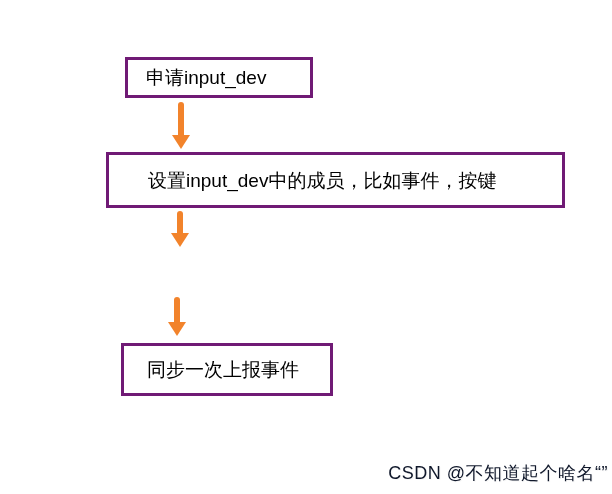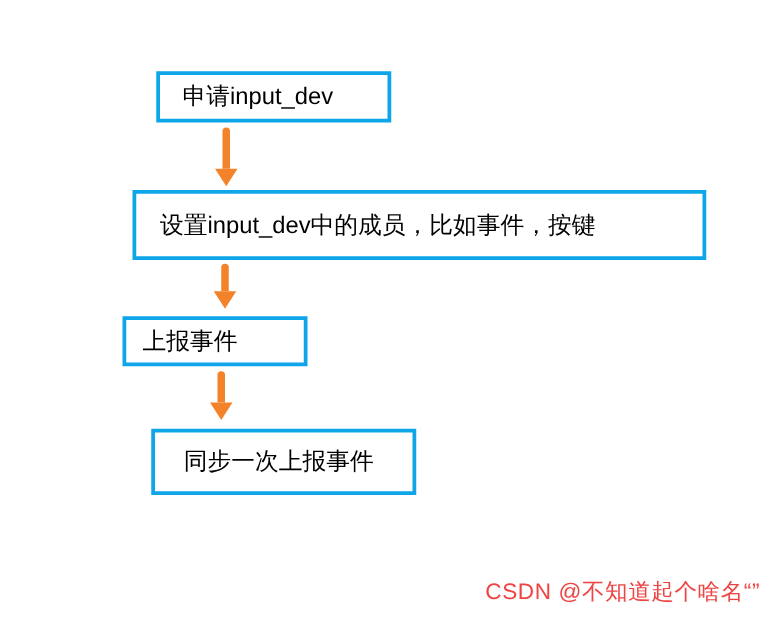--- a/index.html
+++ b/index.html
@@ -11,31 +11,31 @@
     position: relative;
     width: 612px;
     height: 494px;
     background: #ffffff;
     overflow: hidden;
     font-family: "Liberation Sans", "DejaVu Sans", sans-serif;
   }
   .node {
     position: absolute;
     box-sizing: border-box;
-    border: 3px solid #0ea5e9;
+    border: 3px solid #701a75;
     background: #ffffff;
     color: #000000;
     display: flex;
     align-items: center;
     font-size: 19px;
     line-height: 1;
     white-space: nowrap;
   }
   #node1 { left: 125px; top: 57px;  width: 188px; height: 41px; padding-left: 18px; }
-  #node2 { left: 106px; top: 152px; width: 459px; height: 56px; padding-left: 19px; }
+  #node2 { left: 106px; top: 152px; width: 459px; height: 56px; padding-left: 39px; }
   #node3 { left: 98px;  top: 253px; width: 148px; height: 40px; padding-left: 13px; }
   #node4 { left: 121px; top: 343px; width: 212px; height: 53px; padding-left: 23px; }
 
   .arrow {
     position: absolute;
     width: 18px;
     display: flex;
     flex-direction: column;
     align-items: center;
   }
@@ -54,21 +54,21 @@
   }
   #arrow1 { left: 172px; top: 102px; height: 47px; }
   #arrow2 { left: 171px; top: 211px; height: 36px; }
   #arrow3 { left: 168px; top: 297px; height: 39px; }
 
   .watermark {
     position: absolute;
     right: 4px;
     top: 461px;
     font-size: 18px;
-    color: #ef4444;
+    color: #0f172a;
     text-shadow: 1px 1px 0 #f7f7f7;
     white-space: nowrap;
     letter-spacing: 0.5px;
   }
 </style>
 </head>
 <body>
 
 <div class="canvas">
 
@@ -83,23 +83,20 @@
 
   <div class="node" id="node2">
     <span>设置input_dev中的成员，比如事件，按键</span>
   </div>
 
   <div class="arrow" id="arrow2">
     <div class="stem"></div>
     <div class="head"></div>
   </div>
 
-  <div class="node" id="node3">
-    <span>上报事件</span>
-  </div>
 
   <div class="arrow" id="arrow3">
     <div class="stem"></div>
     <div class="head"></div>
   </div>
 
   <div class="node" id="node4">
     <span>同步一次上报事件</span>
   </div>
 

